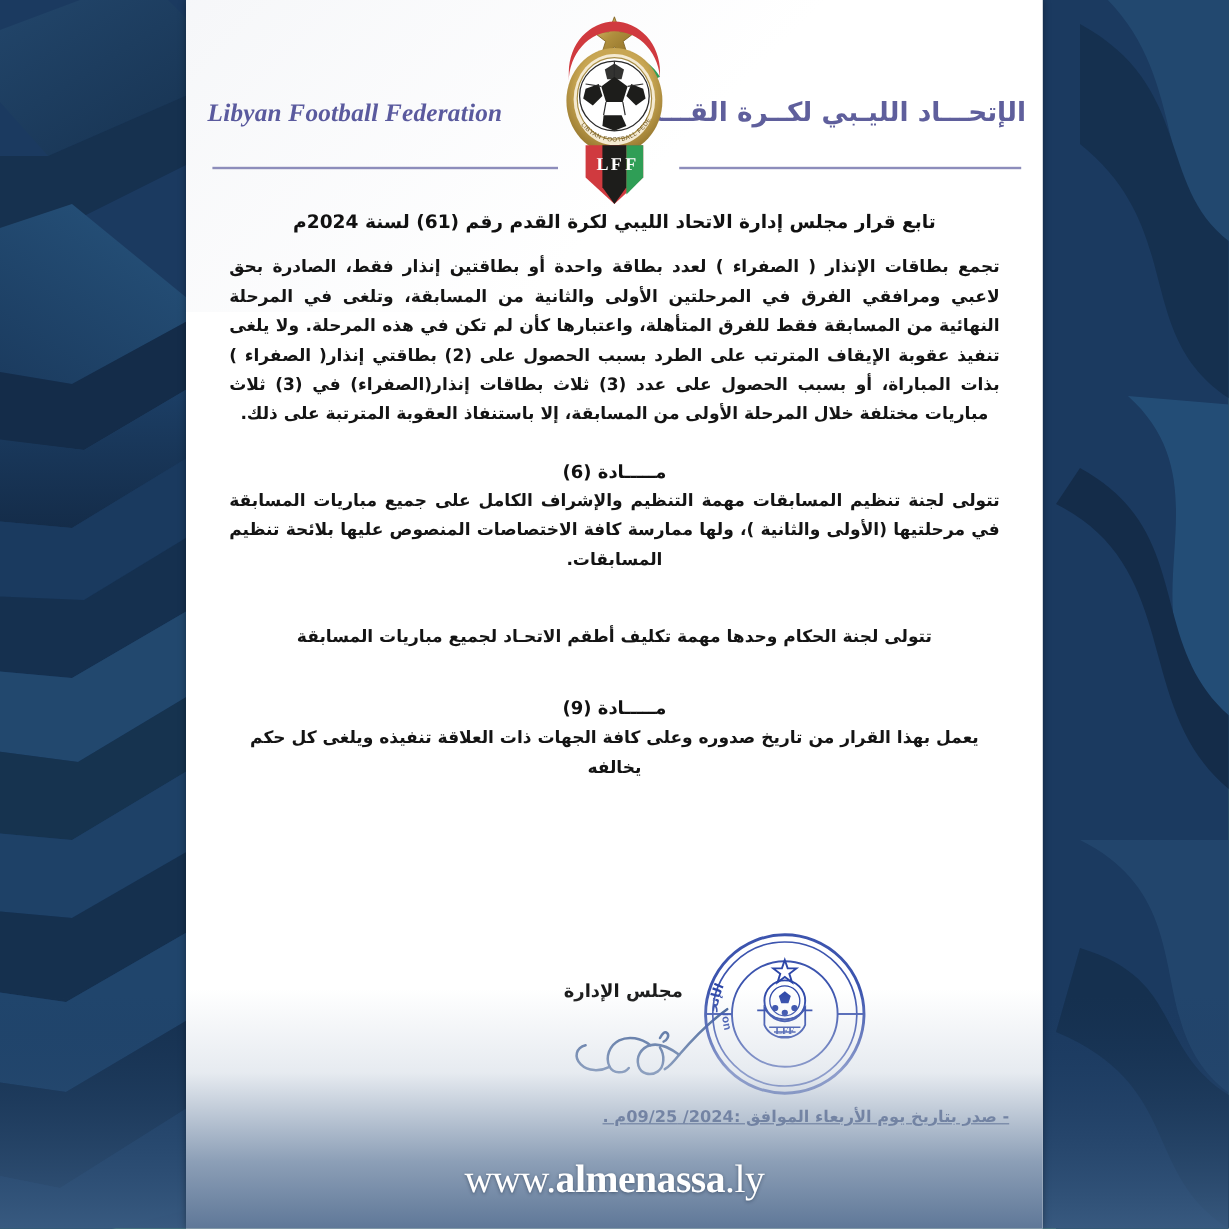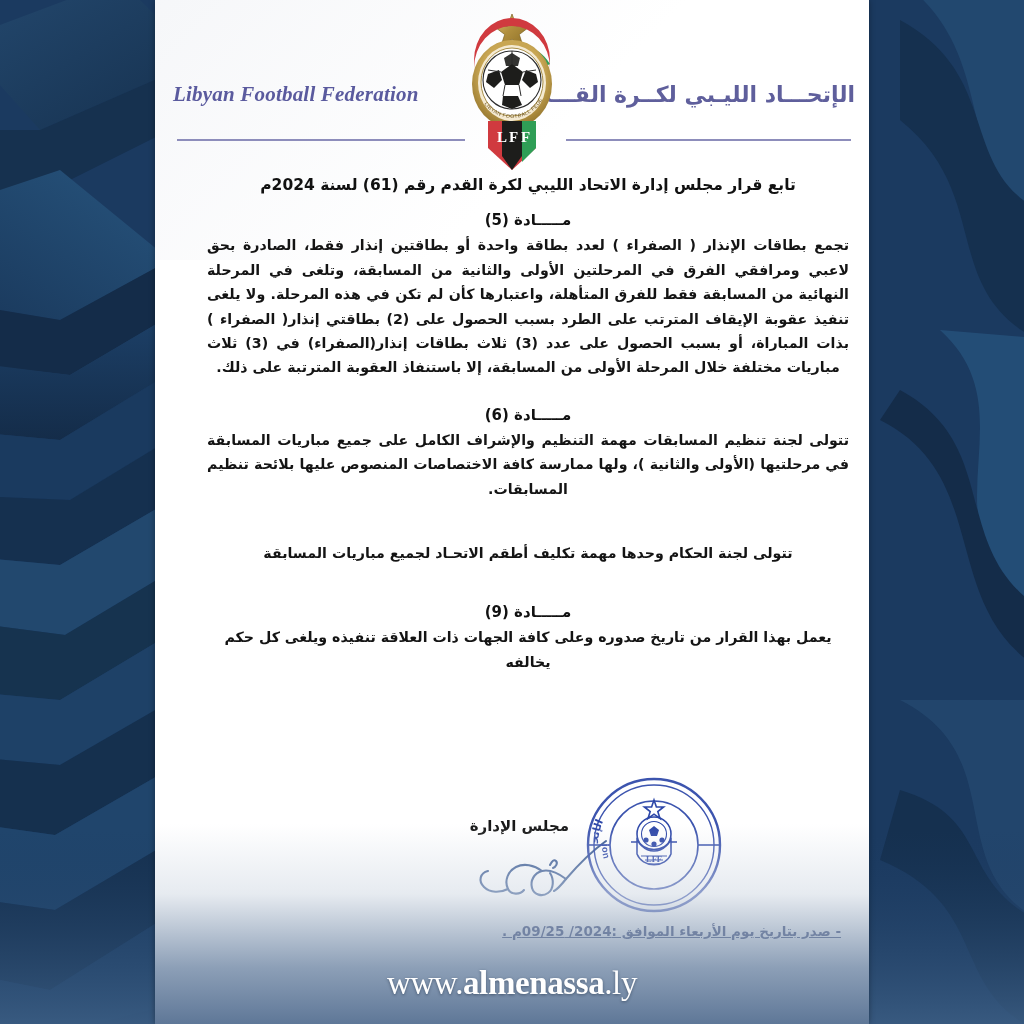--- a/index.html
+++ b/index.html
@@ -103,21 +103,21 @@
     left: 50%;
     transform: translateX(-50%);
     top: 0px;
     width: 108px;
     height: 165px;
   }
 
   
   #doc-body {
     position: absolute;
-    left: 16px; top: 160px;
+    left: 0; top: 160px;
     width: 100%;
     direction: rtl;
     font-family: "DejaVu Sans", sans-serif;
     color: #1a1a1a;
   }
   #doc-title {
     text-align: center;
     font-size: 15.5px;
     font-weight: bold;
     line-height: 1.5;
@@ -327,21 +327,20 @@
           <text x="51" y="134" font-size="15" font-weight="bold" fill="#ffffff" font-family="'Liberation Serif',serif">F</text>
           <text x="63" y="134" font-size="15" font-weight="bold" fill="#ffffff" font-family="'Liberation Serif',serif">F</text>
         </svg>
       </div>
 
       <div id="doc-body">
 
         <div id="doc-title">تابع قرار مجلس إدارة الاتحاد الليبي لكرة القدم رقم (61) لسنة 2024م</div>
 
         <section class="article" id="art5">
-          <div class="art-head">مـــــادة (5)</div>
           <div class="art-body">تجمع بطاقات الإنذار ( الصفراء ) لعدد بطاقة واحدة أو بطاقتين إنذار فقط، الصادرة بحق لاعبي ومرافقي الفرق في المرحلتين الأولى والثانية من المسابقة،  وتلغى في المرحلة النهائية من المسابقة فقط  للفرق المتأهلة، واعتبارها كأن لم تكن في هذه المرحلة. ولا يلغى تنفيذ عقوبة الإيقاف المترتب على الطرد بسبب الحصول على (2) بطاقتي إنذار( الصفراء ) بذات المباراة، أو بسبب الحصول على عدد (3) ثلاث بطاقات إنذار(الصفراء) في (3) ثلاث مباريات مختلفة خلال المرحلة الأولى من المسابقة، إلا باستنفاذ العقوبة المترتبة على ذلك.</div>
         </section>
 
         <section class="article" id="art6">
           <div class="art-head">مـــــادة (6)</div>
           <div class="art-body">تتولى لجنة تنظيم المسابقات مهمة التنظيم والإشراف الكامل على جميع مباريات المسابقة في مرحلتيها (الأولى والثانية )، ولها ممارسة كافة الاختصاصات المنصوص عليها بلائحة تنظيم المسابقات.</div>
         </section>
 
         <section class="article" id="art7">
           <div class="art-body centered">تتولى لجنة الحكام وحدها مهمة تكليف أطقم الاتحـاد لجميع مباريات المسابقة</div>

